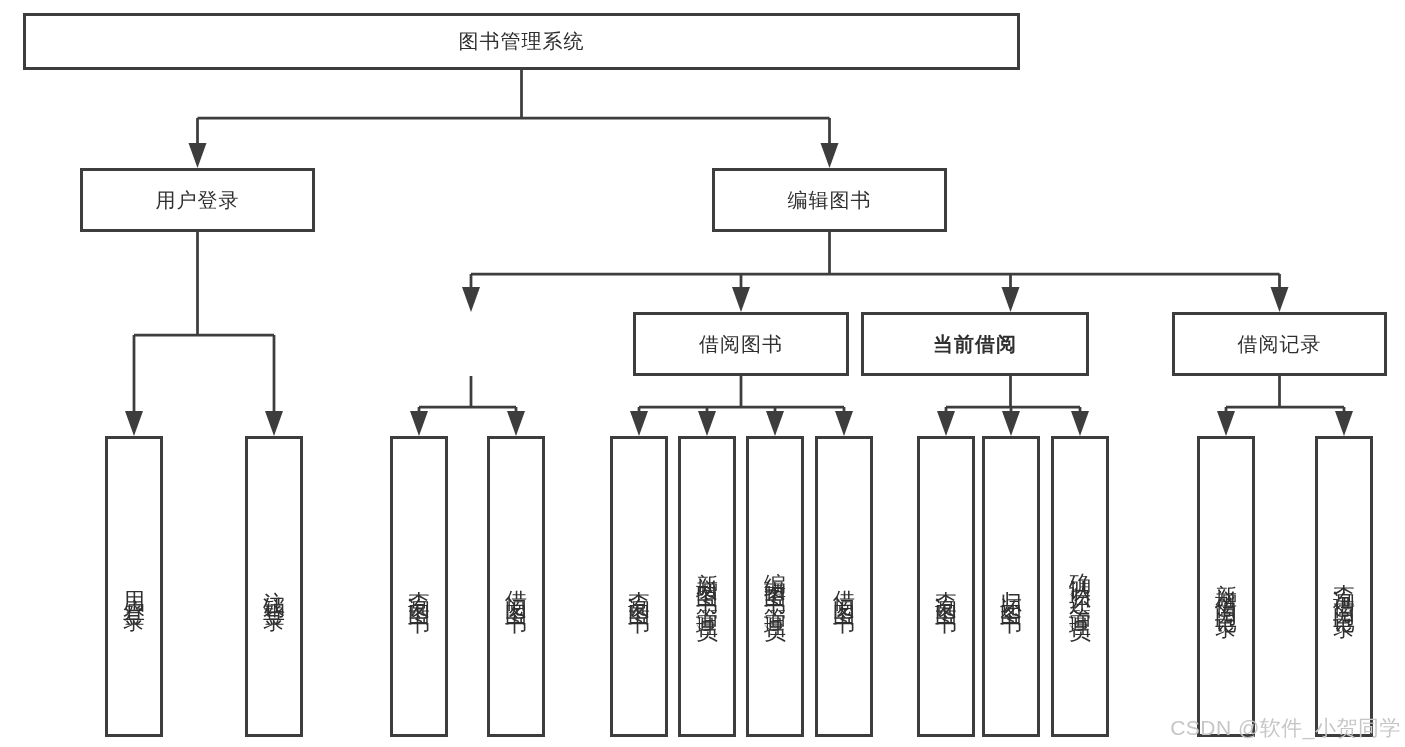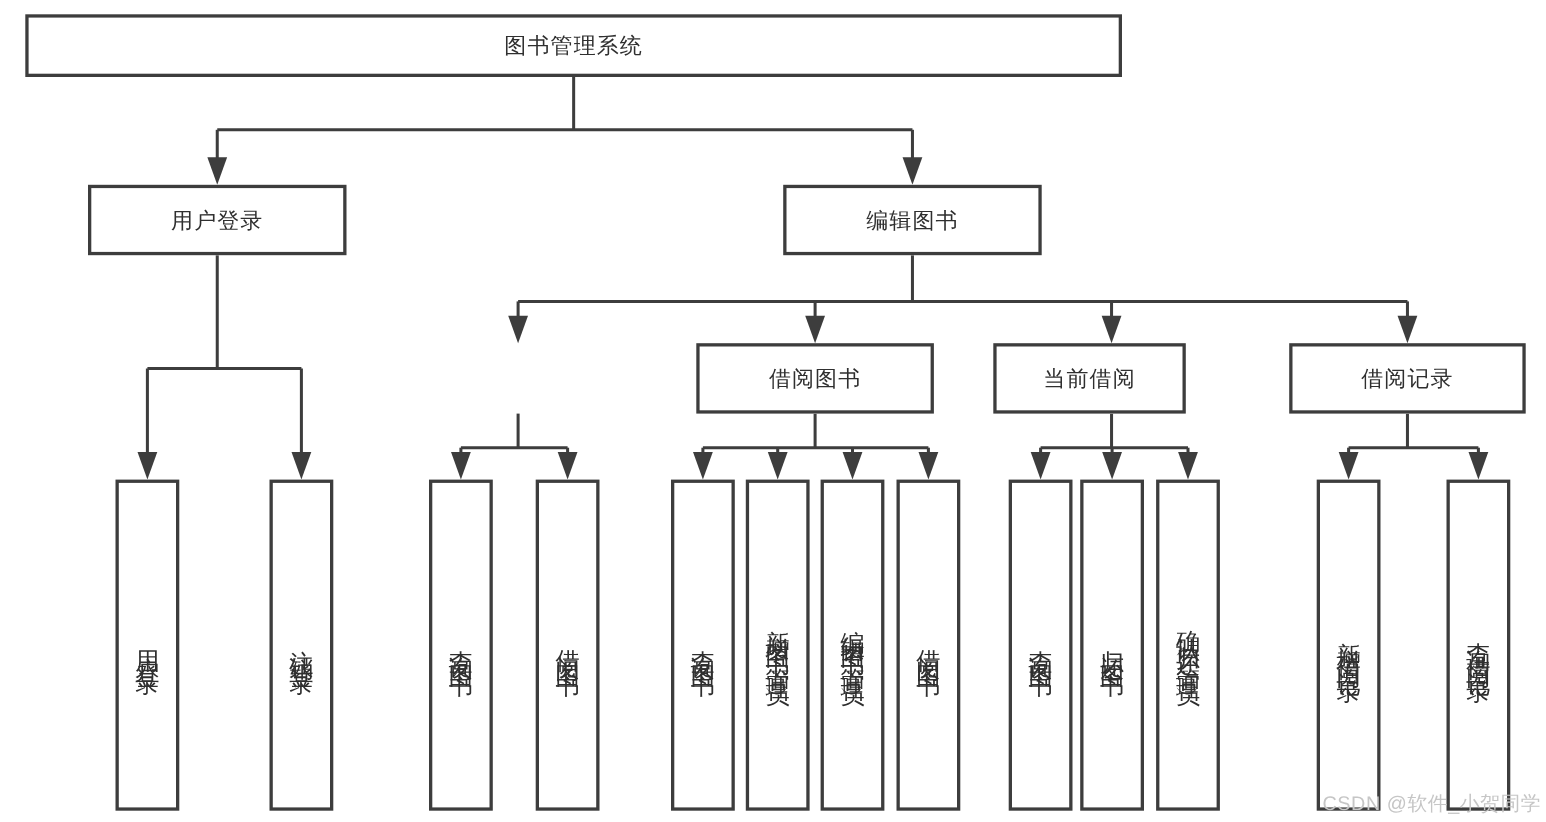--- a/index.html
+++ b/index.html
@@ -40,31 +40,31 @@
     letter-spacing:7px;
     color:var(--text-color);
     white-space:nowrap;
   }
   
   .n-root{left:23px;top:13px;width:997px;height:57px;}
   .n-user-login{left:80px;top:168px;width:235px;height:64px;}
   .n-book-mgmt{left:712px;top:168px;width:235px;height:64px;}
   .n-nbr{left:363px;top:312px;width:216px;height:64px;}
   .n-bb{left:633px;top:312px;width:216px;height:64px;}
-  .n-cb{left:903px;top:312px;width:175px;height:64px;}
+  .n-cb{left:861px;top:312px;width:228px;height:64px;font-weight:bold;}
   .n-br{left:1172px;top:312px;width:215px;height:64px;}
   
   .l-a1{left:105px;} .l-a2{left:245px;}
   .l-b1{left:390px;} .l-b2{left:487px;}
   .l-c1{left:610px;} .l-c2{left:678px;} .l-c3{left:746px;} .l-c4{left:815px;}
   .l-d1{left:917px;} .l-d2{left:982px;} .l-d3{left:1051px;}
   .l-e1{left:1197px;} .l-e2{left:1315px;}
   .watermark{
     position:absolute;right:4px;bottom:5px;z-index:3;
-    font-size:18px;color:var(--watermark-color);
+    font-size:21px;color:var(--watermark-color);
     letter-spacing:0.5px;white-space:nowrap;
   }
 </style>
 </head>
 <body>
 
 <div class="stage">
 
   <svg class="connectors" width="1405" height="747" viewBox="0 0 1405 747" aria-hidden="true">
     <g stroke="#3d3d3d" stroke-width="2.75" fill="none">

